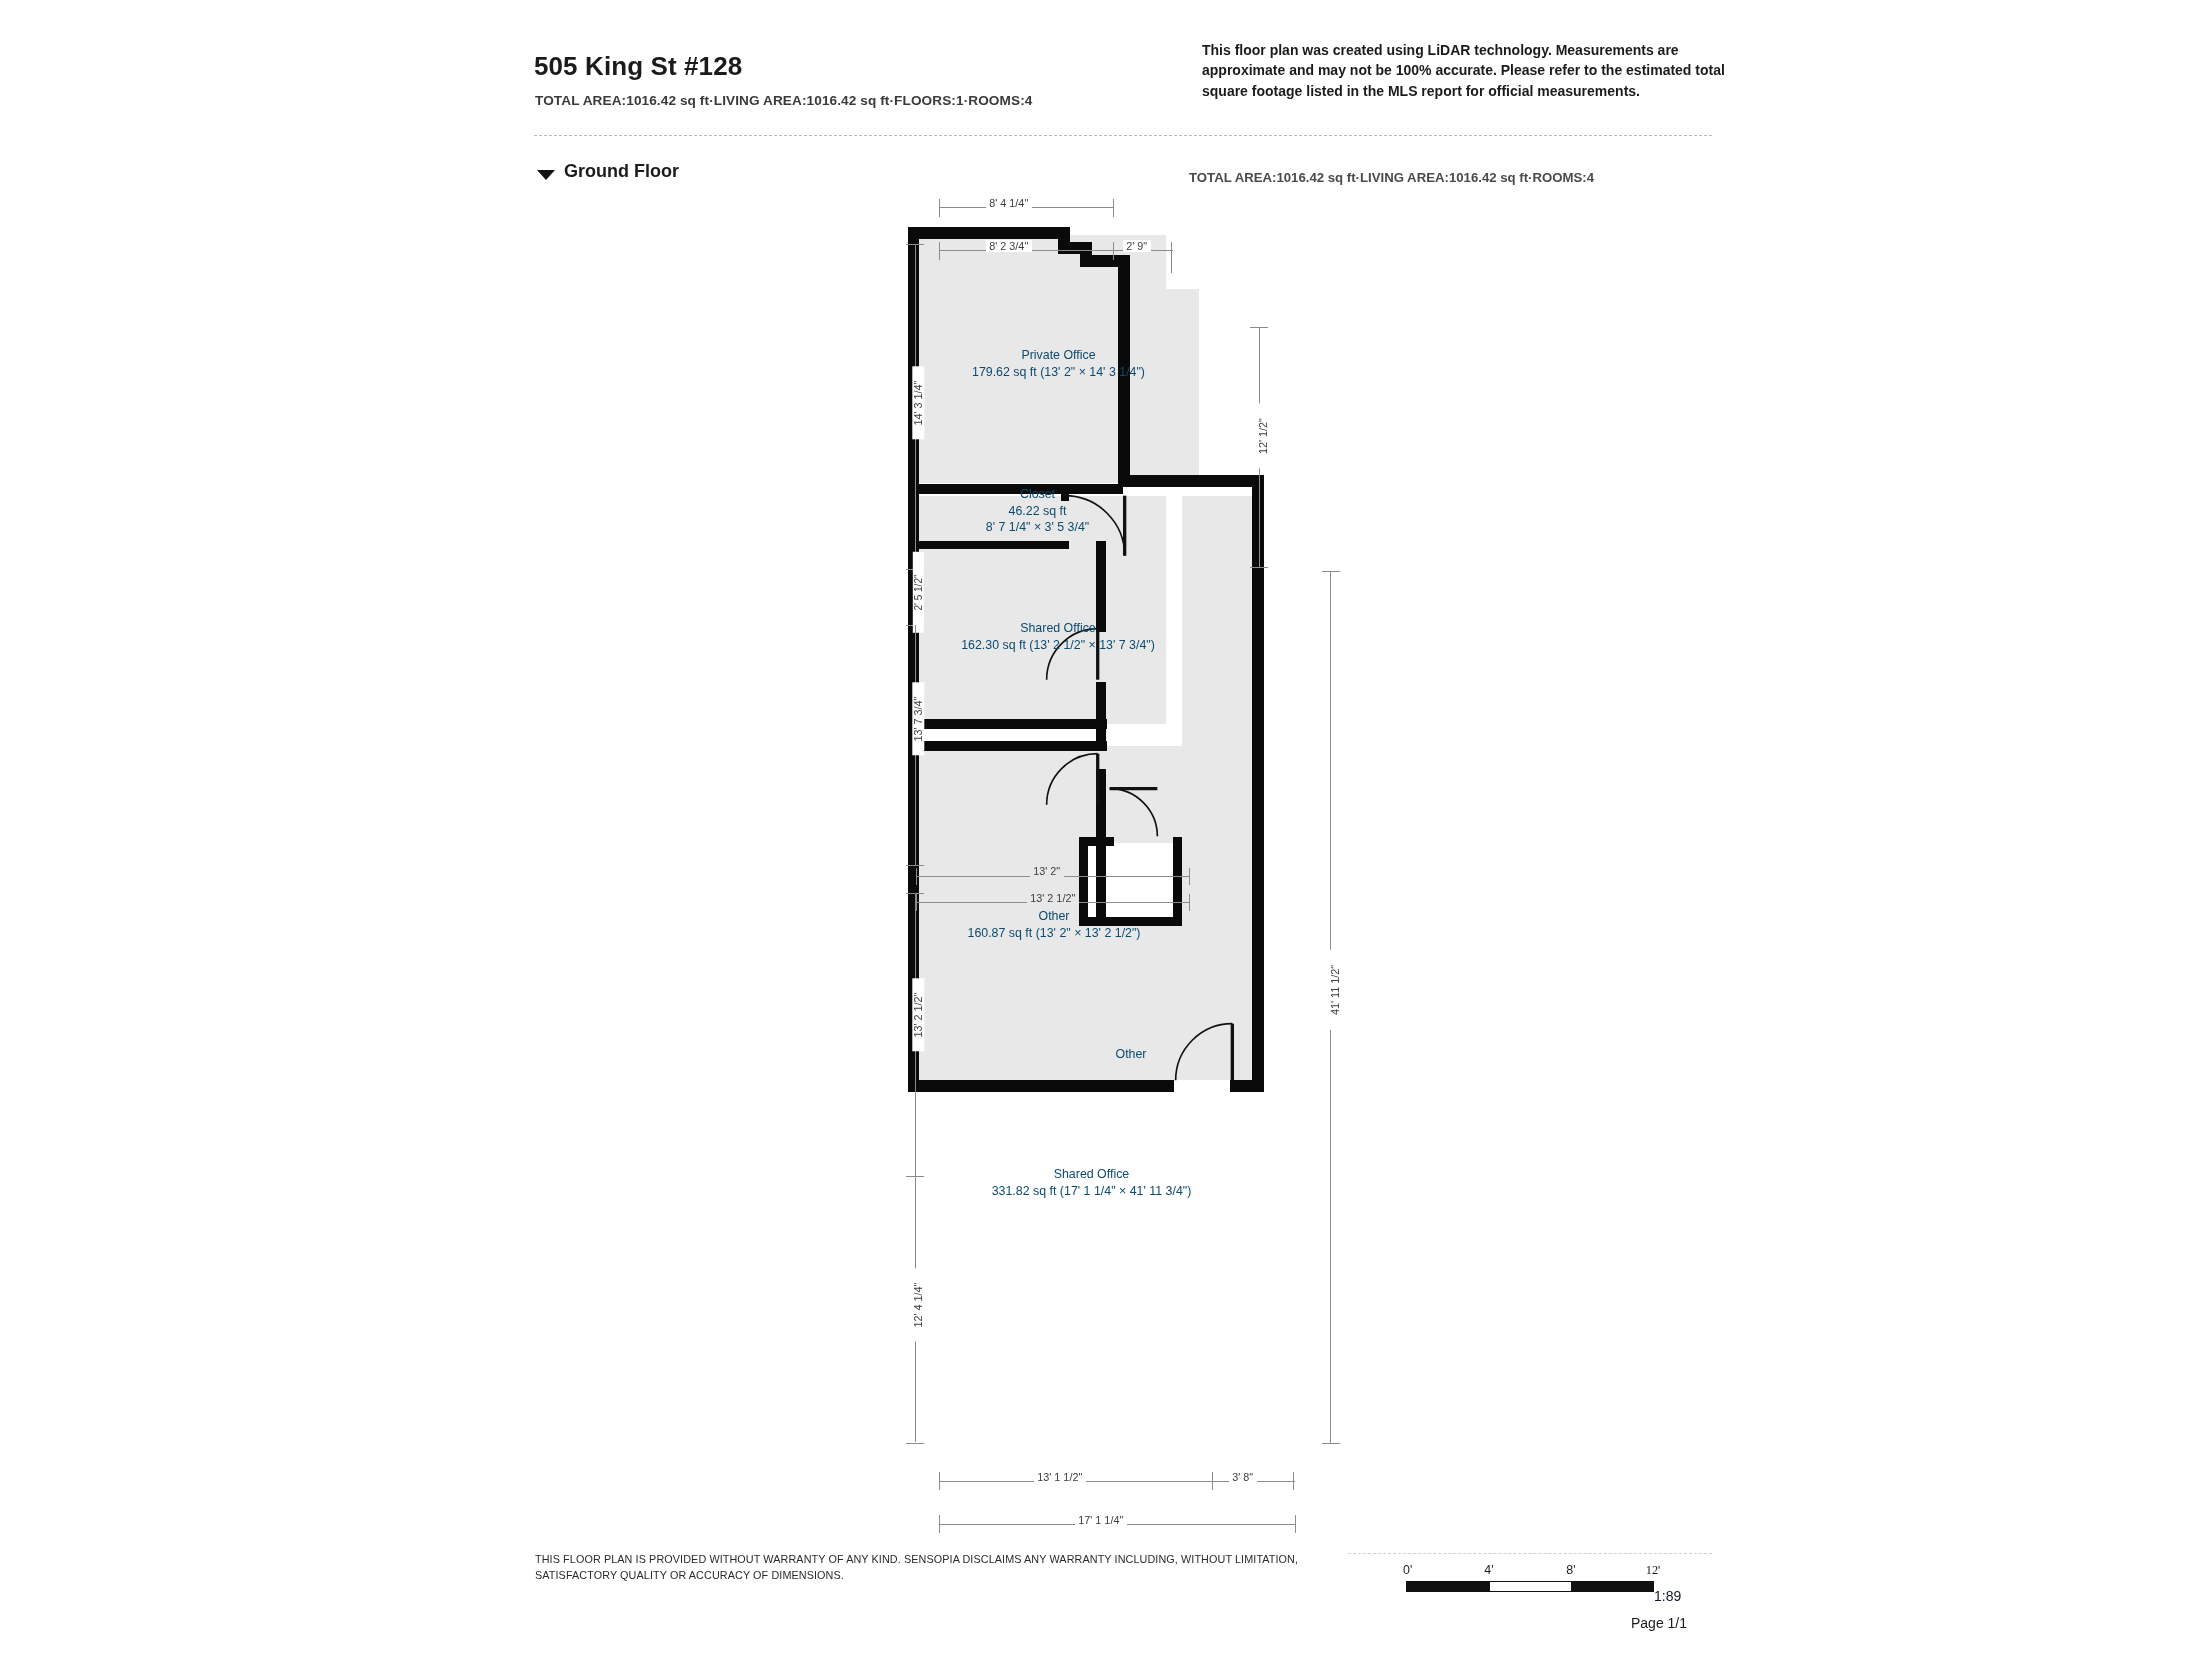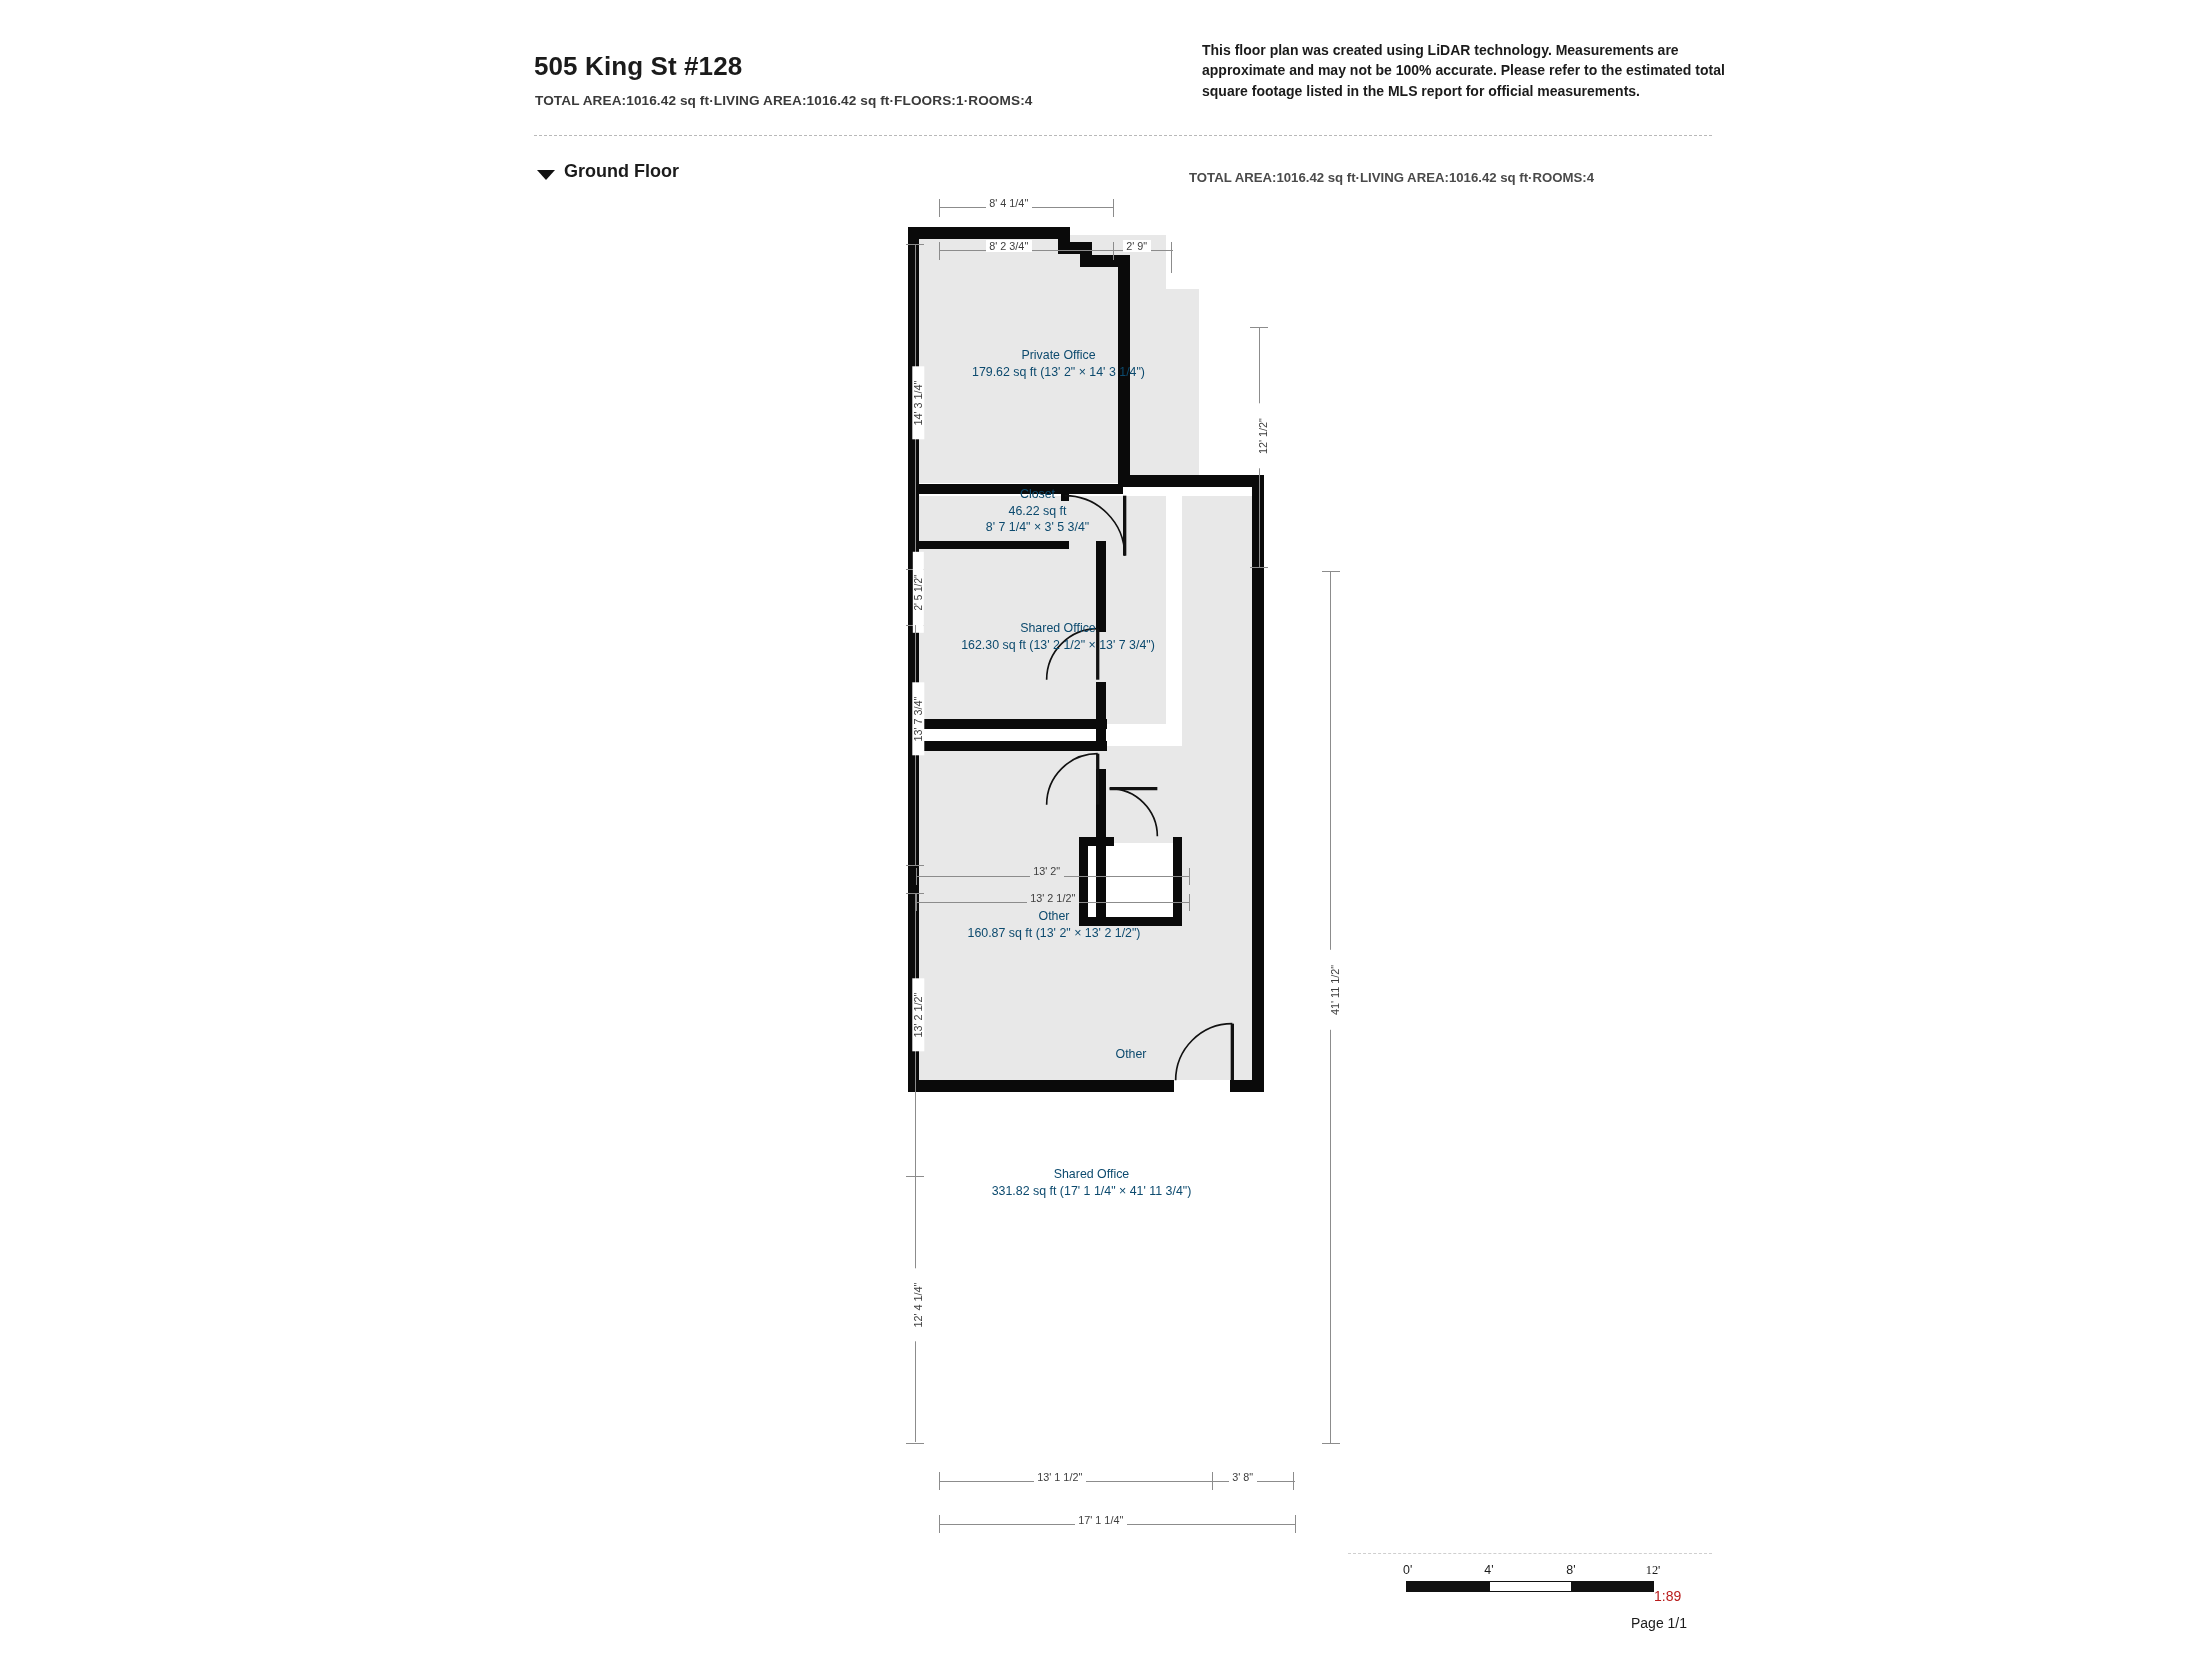--- a/index.html
+++ b/index.html
@@ -169,21 +169,21 @@
     top: 0px;
     font-size: 12.4px;
     color: #1b1b1b;
     transform: translateX(-50%);
   }
   .scale-ratio {
     position: absolute;
     left: 1646px;
     top: 1588px;
     font-size: 14px;
-    color: #b91c1c;
+    color: #0f172a;
   }
   .page-num {
     position: absolute;
     left: 1623px;
     top: 1615px;
     font-size: 14px;
     color: #1b1b1b;
   }
   .footer-dash {
     position: absolute;
@@ -394,20 +394,21 @@
   <div class="dim-line h" style="left:1204px; top:1481px; width:83px;"></div>
   <div class="tick v" style="left:1285px; top:1472px; height:18px;"></div>
   <div class="dim-text" style="left:1221px; top:1471px;">3' 8"</div>
 
   <div class="dim-line h" style="left:931px; top:1524px; width:356px;"></div>
   <div class="tick v" style="left:931px; top:1515px; height:18px;"></div>
   <div class="tick v" style="left:1287px; top:1515px; height:18px;"></div>
   <div class="dim-text" style="left:1067px; top:1514px;">17' 1 1/4"</div>
 
   <div class="footer-dash"></div>
+  <div class="footer-note">THIS FLOOR PLAN IS PROVIDED WITHOUT WARRANTY OF ANY KIND. SENSOPIA DISCLAIMS ANY WARRANTY INCLUDING, WITHOUT LIMITATION, SATISFACTORY QUALITY OR ACCURACY OF DIMENSIONS.</div>
 
   <div class="scalebar">
     <div class="sb-seg" style="left:0px; width:83px; background:#111;"></div>
     <div class="sb-seg" style="left:83px; width:83px; background:#ffffff; border:0.8px solid #111; box-sizing:border-box; height:10.8px;"></div>
     <div class="sb-seg" style="left:165px; width:83px; background:#111;"></div>
     <div class="sb-tick-label" style="left:1.7px;">0'</div>
     <div class="sb-tick-label" style="left:83px;">4'</div>
     <div class="sb-tick-label" style="left:165px;">8'</div>
     <div class="sb-tick-label" style="left:247px;font-family:Liberation Serif, serif;">12'</div>
   </div>

